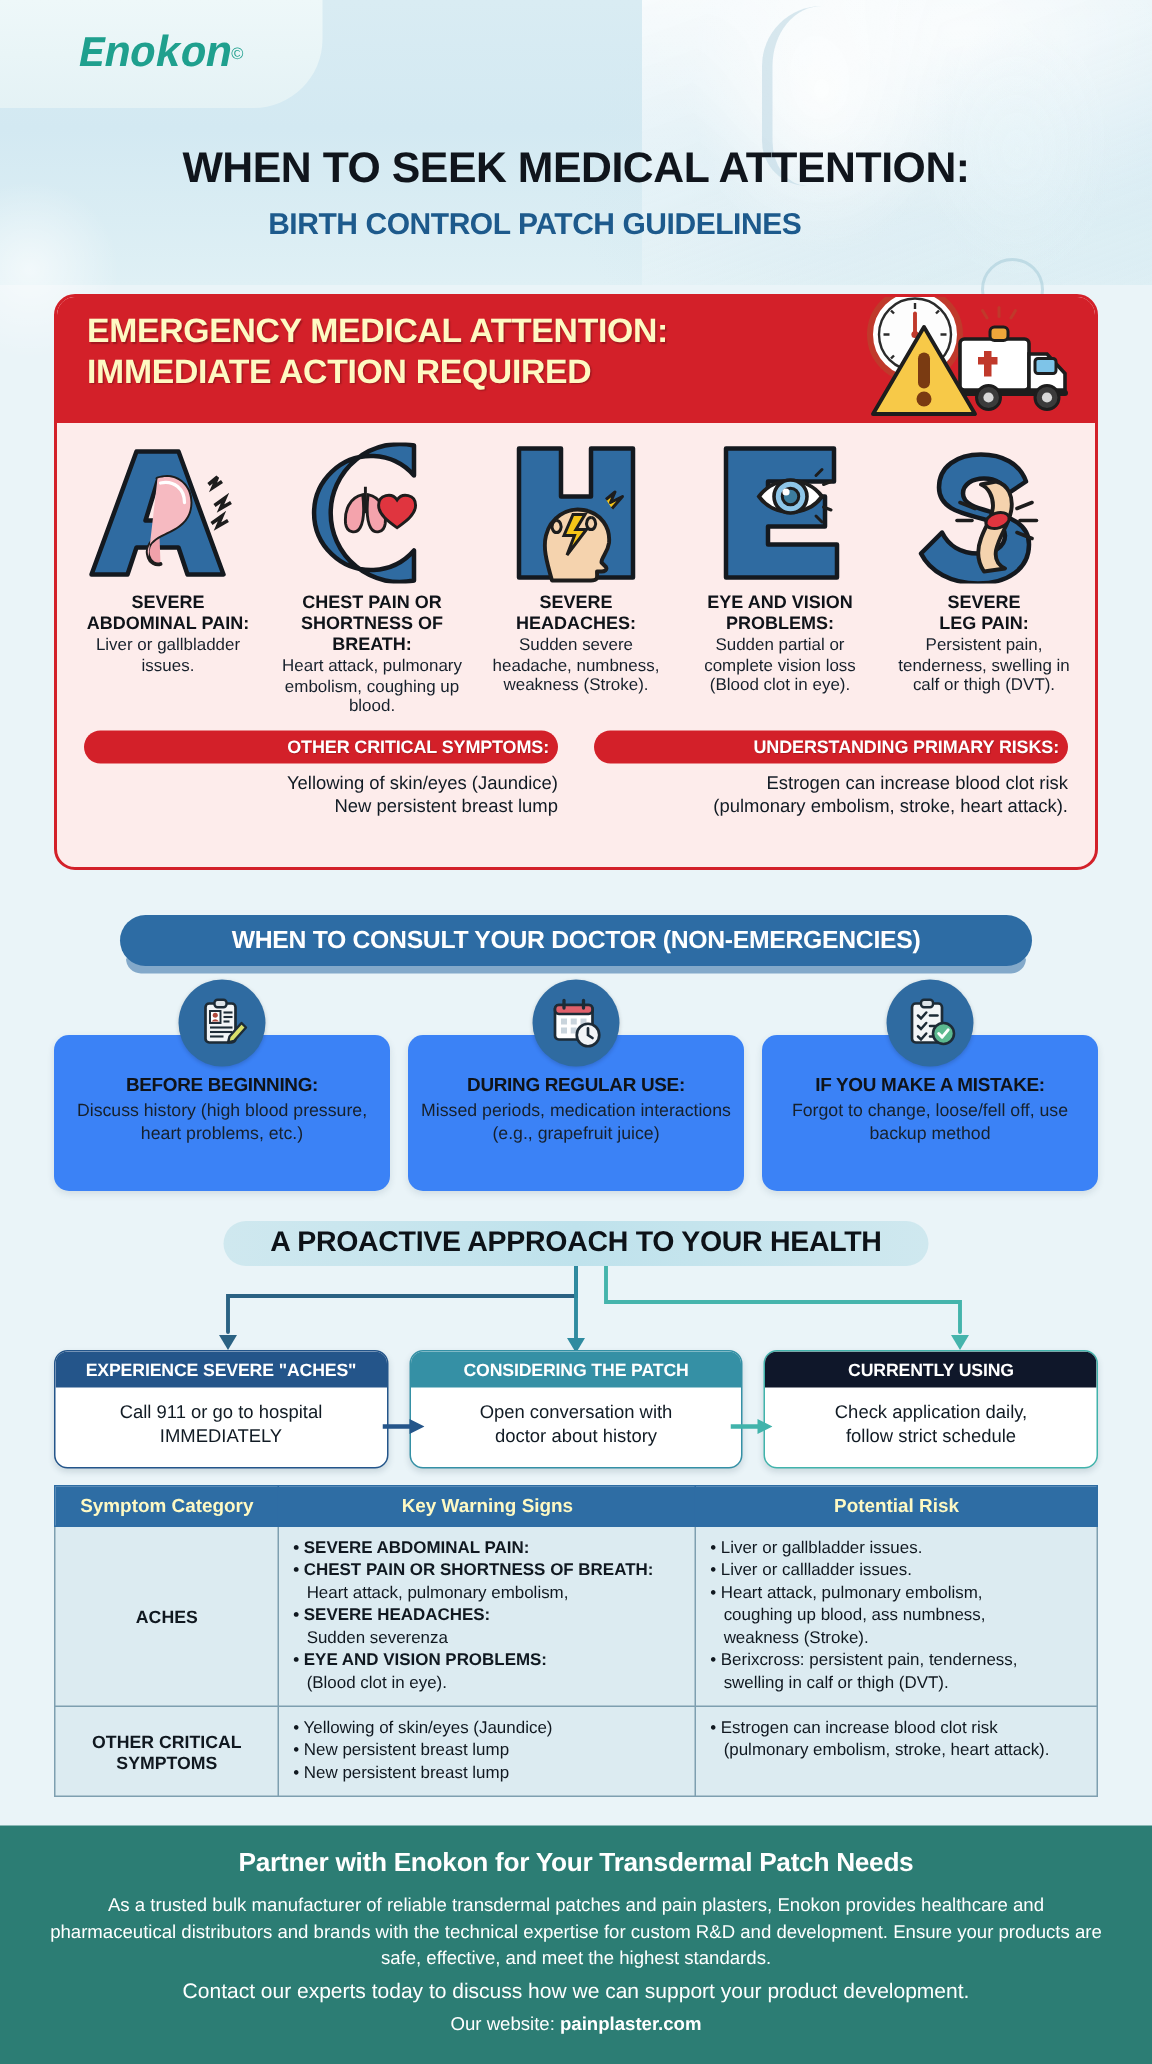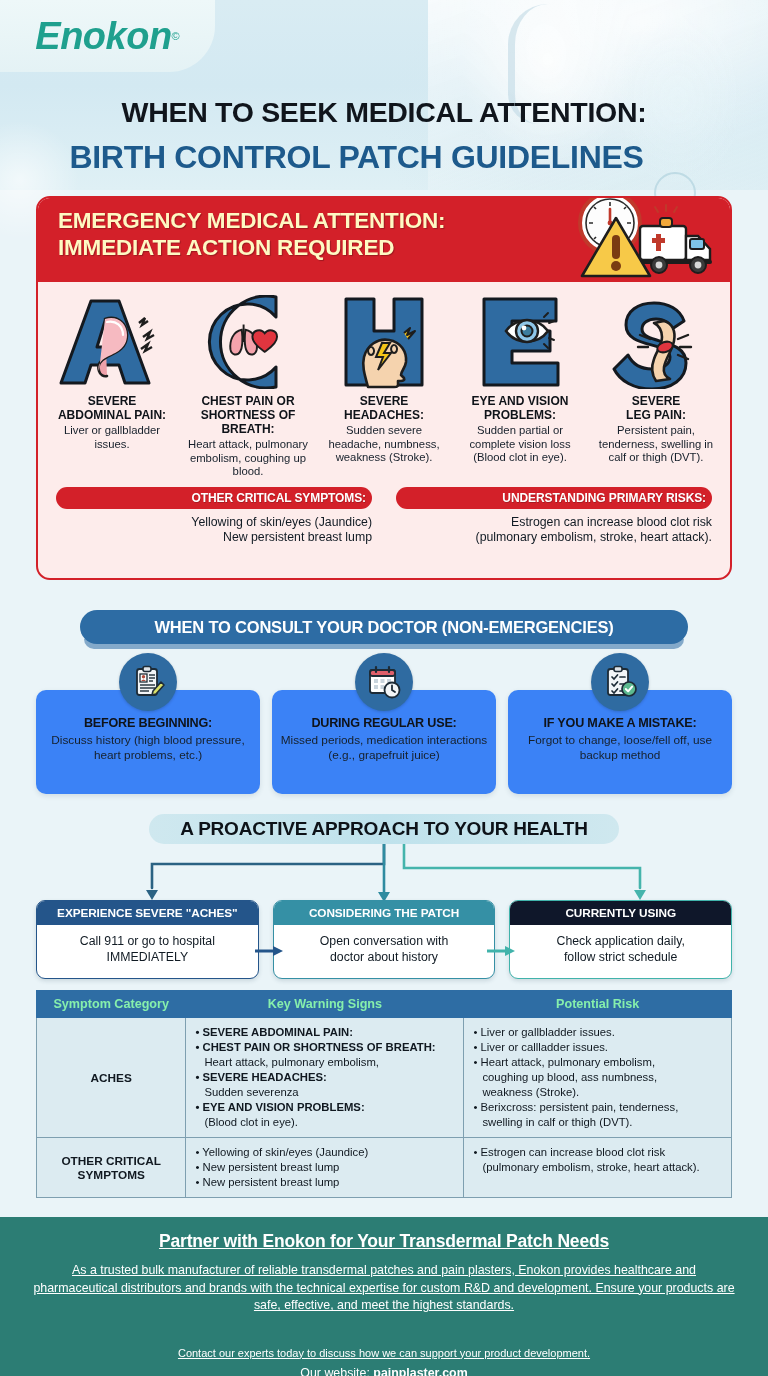--- a/index.html
+++ b/index.html
@@ -40,35 +40,35 @@
 
   
   .logo-wrap{
     position:absolute; top:0; left:0; width:215px; height:72px;
     background:linear-gradient(180deg,#eef8f9 0%, #e4f2f5 100%);
     border-bottom-right-radius:46px;
     display:flex; align-items:center; justify-content:center;
     z-index:5;
   }
   .logo-text{
-    font-family:Liberation Sans, sans-serif;
-    font-style:italic; font-weight:bold; font-size:38px;
+    font-family:Liberation Mono, monospace;
+    font-style:italic; font-weight:bold; font-size:29px;
     color:#1fa08e; letter-spacing:-.5px;
   }
   .logo-sup{font-size:11px; vertical-align:super; color:#1fa08e;}
 
   
   .title-main{
     position:absolute; top:96px; left:0; width:768px; text-align:center;
     font-size:28.5px; font-weight:bold; color:#10151c; letter-spacing:-.3px;
     z-index:4;
   }
   .title-sub{
     position:absolute; top:139px; left:0; width:713px; text-align:center;
-    font-size:32px; font-weight:bold; color:#1d5a8c; letter-spacing:-.3px;
+    font-size:20px; font-weight:bold; color:#1d5a8c; letter-spacing:-.3px;
     z-index:4;
   }
 
   
   .emergency{
     position:absolute; top:196px; left:36px; width:696px; height:384px;
     background:#fdeceb; border:2px solid #d32029; border-radius:14px;
     overflow:hidden;
   }
   .emg-head{
@@ -147,38 +147,38 @@
   .fb3 .flow-head{background:#0f172a;} .fb3{border:1.5px solid #41b3ab;}
   .flow-arrow{position:absolute; top:944px; width:28px; height:14px;}
 
   
   .tbl{
     position:absolute; top:990px; left:36px; width:696px;
     border:1px solid #8aa9b8; border-collapse:collapse; background:#dcebf1;
     font-size:11.3px;
   }
   .tbl th{
-    background:#2e6da4; color:#86efac; font-size:12.6px; font-weight:bold;
+    background:#2e6da4; color:#fef9c3; font-size:12.6px; font-weight:bold;
     padding:6px 4px; border:1px solid #2e6da4; text-align:center;
   }
   .tbl td{border:1px solid #7e9fb0; padding:7px 9px; vertical-align:top; color:#101820;}
   .tbl .cat{text-align:center; font-weight:bold; font-size:11.8px; vertical-align:middle;}
   .tbl ul{list-style:none;}
   .tbl li{line-height:1.33; margin-bottom:0px; text-indent:-8px; padding-left:8px;}
   .tbl li b{font-weight:bold;}
   .tbl li.sub{text-indent:0; padding-left:9px;}
 
   
   .footer{
     position:absolute; bottom:0; left:0; width:768px; height:159px;
-    background:#2c7d74; color:#fff; text-align:center; padding:14px 30px 0 30px;text-decoration:underline;
+    background:#2c7d74; color:#fff; text-align:center; padding:14px 30px 0 30px;
   }
   .footer h3{font-size:17.5px; font-weight:bold; margin-bottom:10px; letter-spacing:-.2px;}
   .footer p{font-size:12.4px; line-height:1.42;}
-  .footer .contact{margin-top:32px; font-size:11px;}
+  .footer .contact{margin-top:4px; font-size:14px;}
   .footer .site{margin-top:7px; font-size:12.4px;}
   .footer .site b{font-weight:bold;}
 </style>
 </head>
 <body>
 
 <div class="page">
 
   <div class="hero">
     <div class="hero-photo"></div>

